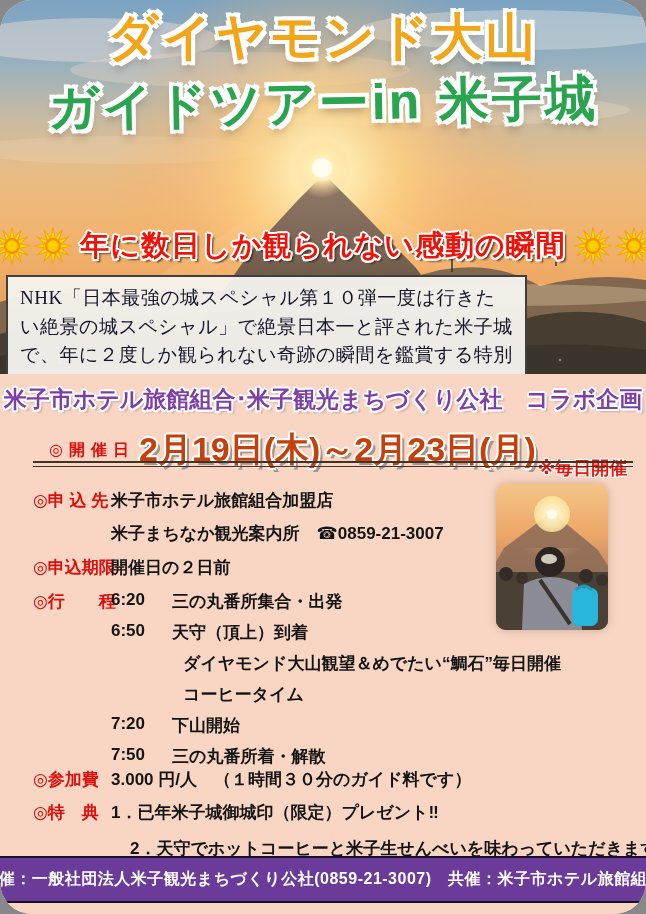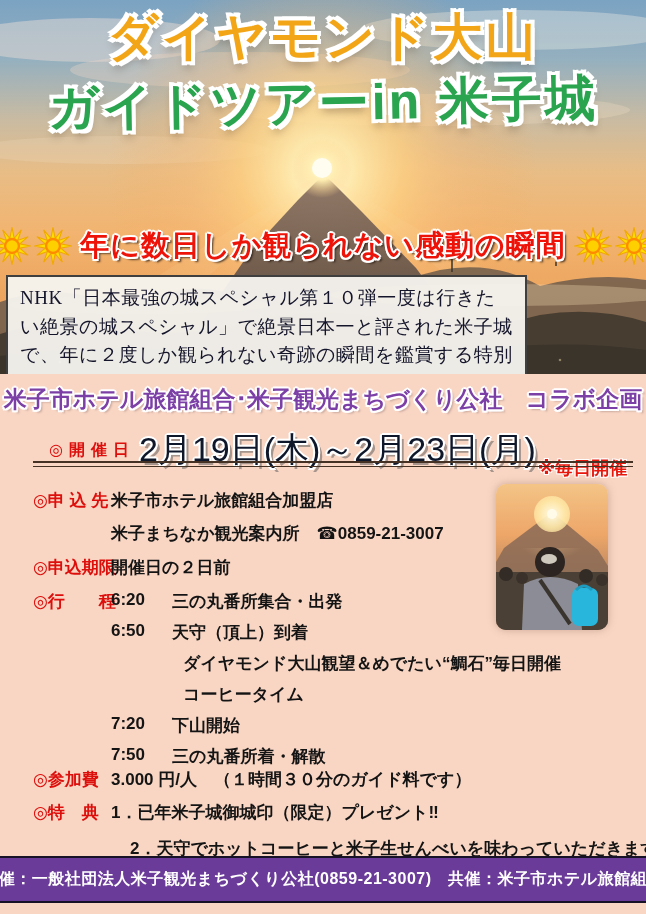--- a/index.html
+++ b/index.html
@@ -1,20 +1,21 @@
 <!DOCTYPE html>
 <html><head>
 <meta charset="utf-8">
 <style>
   html,body{margin:0;padding:0;background:#888;}
   .poster{
     position:relative;width:646px;height:914px;overflow:hidden;
     background:#f9d6c4;
     font-family:"Liberation Sans","DejaVu Sans",sans-serif;
     margin:0 auto;
+    border-radius:32px;
   }
   
   .hero{position:absolute;left:0;top:0;width:646px;height:374px;overflow:hidden;}
   .hero svg.skyart{position:absolute;left:0;top:0;}
   .title{
     position:absolute;left:0;width:100%;text-align:center;
     font-weight:bold;font-size:50px;letter-spacing:3px;line-height:1.1;
     text-shadow:
       3px 0 0 #fff,-3px 0 0 #fff,0 3px 0 #fff,0 -3px 0 #fff,
       2.5px 2.5px 0 #fff,-2.5px 2.5px 0 #fff,2.5px -2.5px 0 #fff,-2.5px -2.5px 0 #fff,
@@ -54,21 +55,21 @@
     position:absolute;left:0;top:384px;width:100%;text-align:center;
     font-weight:bold;font-size:23px;color:#7b3fa6;letter-spacing:0;
     text-shadow:
       2px 0 0 #fff,-2px 0 0 #fff,0 2px 0 #fff,0 -2px 0 #fff,
       1.5px 1.5px 0 #fff,-1.5px 1.5px 0 #fff,1.5px -1.5px 0 #fff,-1.5px -1.5px 0 #fff,
       3px 3px 2px rgba(120,90,90,.35);
   }
   .kaisai{position:absolute;left:33px;top:420px;width:600px;display:flex;align-items:center;white-space:nowrap;}
   .k-label{font-weight:bold;font-size:16px;color:#dd0f0c;letter-spacing:6px;margin-right:4px;margin-left:16px;}
   .k-date{
-    font-weight:normal;font-size:34px;color:#0f172a;letter-spacing:0;
+    font-weight:bold;font-size:34px;color:#c2410c;letter-spacing:0;
     text-shadow:
       2px 0 0 #fff,-2px 0 0 #fff,0 2px 0 #fff,0 -2px 0 #fff,
       1.5px 1.5px 0 #fff,-1.5px 1.5px 0 #fff,1.5px -1.5px 0 #fff,-1.5px -1.5px 0 #fff,
       4px 4px 0 rgba(150,138,132,.85);
   }
   .k-note{font-weight:bold;font-size:18px;color:#e8170c;margin-left:2px;
     text-shadow:1px 1px 0 #fff,-1px -1px 0 #fff,1px -1px 0 #fff,-1px 1px 0 #fff;margin-top:36px;}
   .dline{position:absolute;left:33px;top:461px;width:600px;height:3px;
     border-top:2.5px solid #463225;border-bottom:1.5px solid #463225;}
   .lbl{position:absolute;left:33px;font-weight:bold;font-size:17px;color:#dd0f0c;white-space:pre;}

